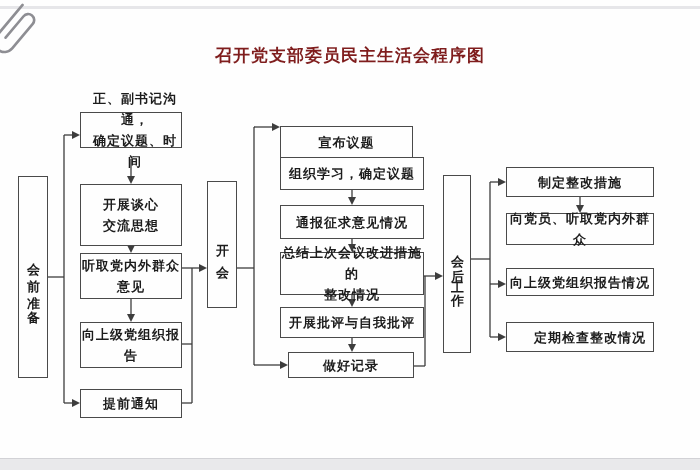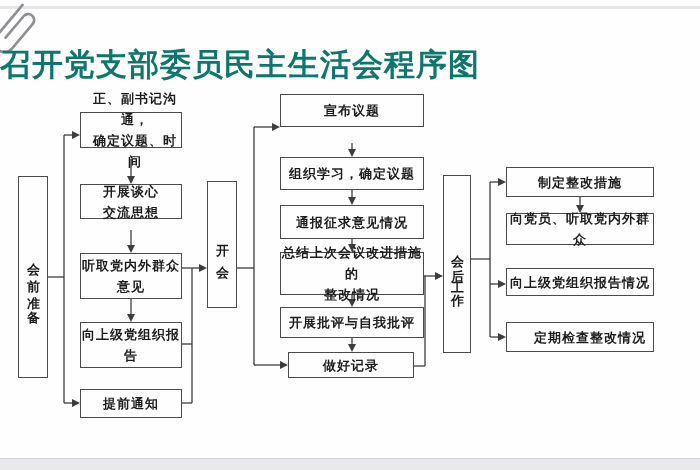--- a/index.html
+++ b/index.html
@@ -5,21 +5,21 @@
   html,body{margin:0;padding:0;background:#ffffff;}
   .canvas{
     position:relative;width:700px;height:470px;background:#fefefe;
     overflow:hidden;font-family:"Liberation Sans","DejaVu Sans",sans-serif;
   }
   .top-edge{position:absolute;left:0;top:6px;width:700px;height:3px;background:#e6e6e9;}
   .bottom-strip{position:absolute;left:0;top:458px;width:700px;height:12px;background:#e9e9eb;border-top:1px solid #d2d2d6;}
   .clip{position:absolute;left:-16px;top:0px;}
   .title{
     position:absolute;left:0;top:44px;width:700px;margin:0;
-    text-align:left;font-size:31px;font-weight:bold;color:#0f766e;
+    text-align:center;font-size:17px;font-weight:bold;color:#7f1d1d;
     letter-spacing:1px;
   }
   .box{
     position:absolute;border:1px solid #4a4a4a;background:#fefefe;
     display:flex;align-items:center;justify-content:center;text-align:center;
     font-size:13px;font-weight:bold;color:#1c1c1c;
     line-height:21px;letter-spacing:1px;white-space:pre-line;box-sizing:border-box;
   }
   .vbox{
     position:absolute;border:1px solid #4a4a4a;background:#fefefe;
@@ -103,31 +103,31 @@
       <path d="M506,284 l-8,-4 v8 z"></path>
       <path d="M506,337 l-8,-4 v8 z"></path>
       <path d="M580,213 l-4,-8 h8 z"></path>
     </g>
   </svg>
 
   <div class="vbox" style="left:18px;top:176px;width:30px;height:202px;letter-spacing:16px;text-indent:16px;">会前准备</div>
 
   <div class="box" style="left:80px;top:112px;width:102px;height:36px;padding-left:8px;">正、副书记沟通，
 确定议题、时间</div>
-  <div class="box" style="left:80px;top:184px;width:102px;height:35px;">开展谈心
+  <div class="box" style="left:80px;top:184px;width:102px;height:62px;">开展谈心
 交流思想</div>
   <div class="box" style="left:80px;top:253px;width:102px;height:46px;">听取党内外群众
 意见</div>
   <div class="box" style="left:80px;top:322px;width:102px;height:46px;">向上级党组织报
 告</div>
   <div class="box" style="left:80px;top:389px;width:102px;height:29px;">提前通知</div>
 
   <div class="vbox" style="left:207px;top:181px;width:30px;height:127px;letter-spacing:22px;text-indent:22px;">开会</div>
 
-  <div class="box" style="left:280px;top:94px;width:144px;height:33px;">宣布议题</div>
+  <div class="box" style="left:280px;top:126px;width:133px;height:33px;">宣布议题</div>
   <div class="box" style="left:280px;top:157px;width:144px;height:33px;">组织学习，确定议题</div>
   <div class="box" style="left:280px;top:205px;width:144px;height:34px;">通报征求意见情况</div>
   <div class="box" style="left:280px;top:252px;width:144px;height:43px;">总结上次会议改进措施的
 整改情况</div>
   <div class="box" style="left:280px;top:307px;width:144px;height:31px;">开展批评与自我批评</div>
   <div class="box" style="left:288px;top:352px;width:126px;height:26px;">做好记录</div>
 
   <div class="vbox" style="left:443px;top:175px;width:28px;height:178px;letter-spacing:13px;text-indent:13px;">会后工作</div>
 
   <div class="box" style="left:506px;top:167px;width:148px;height:30px;">制定整改措施</div>

